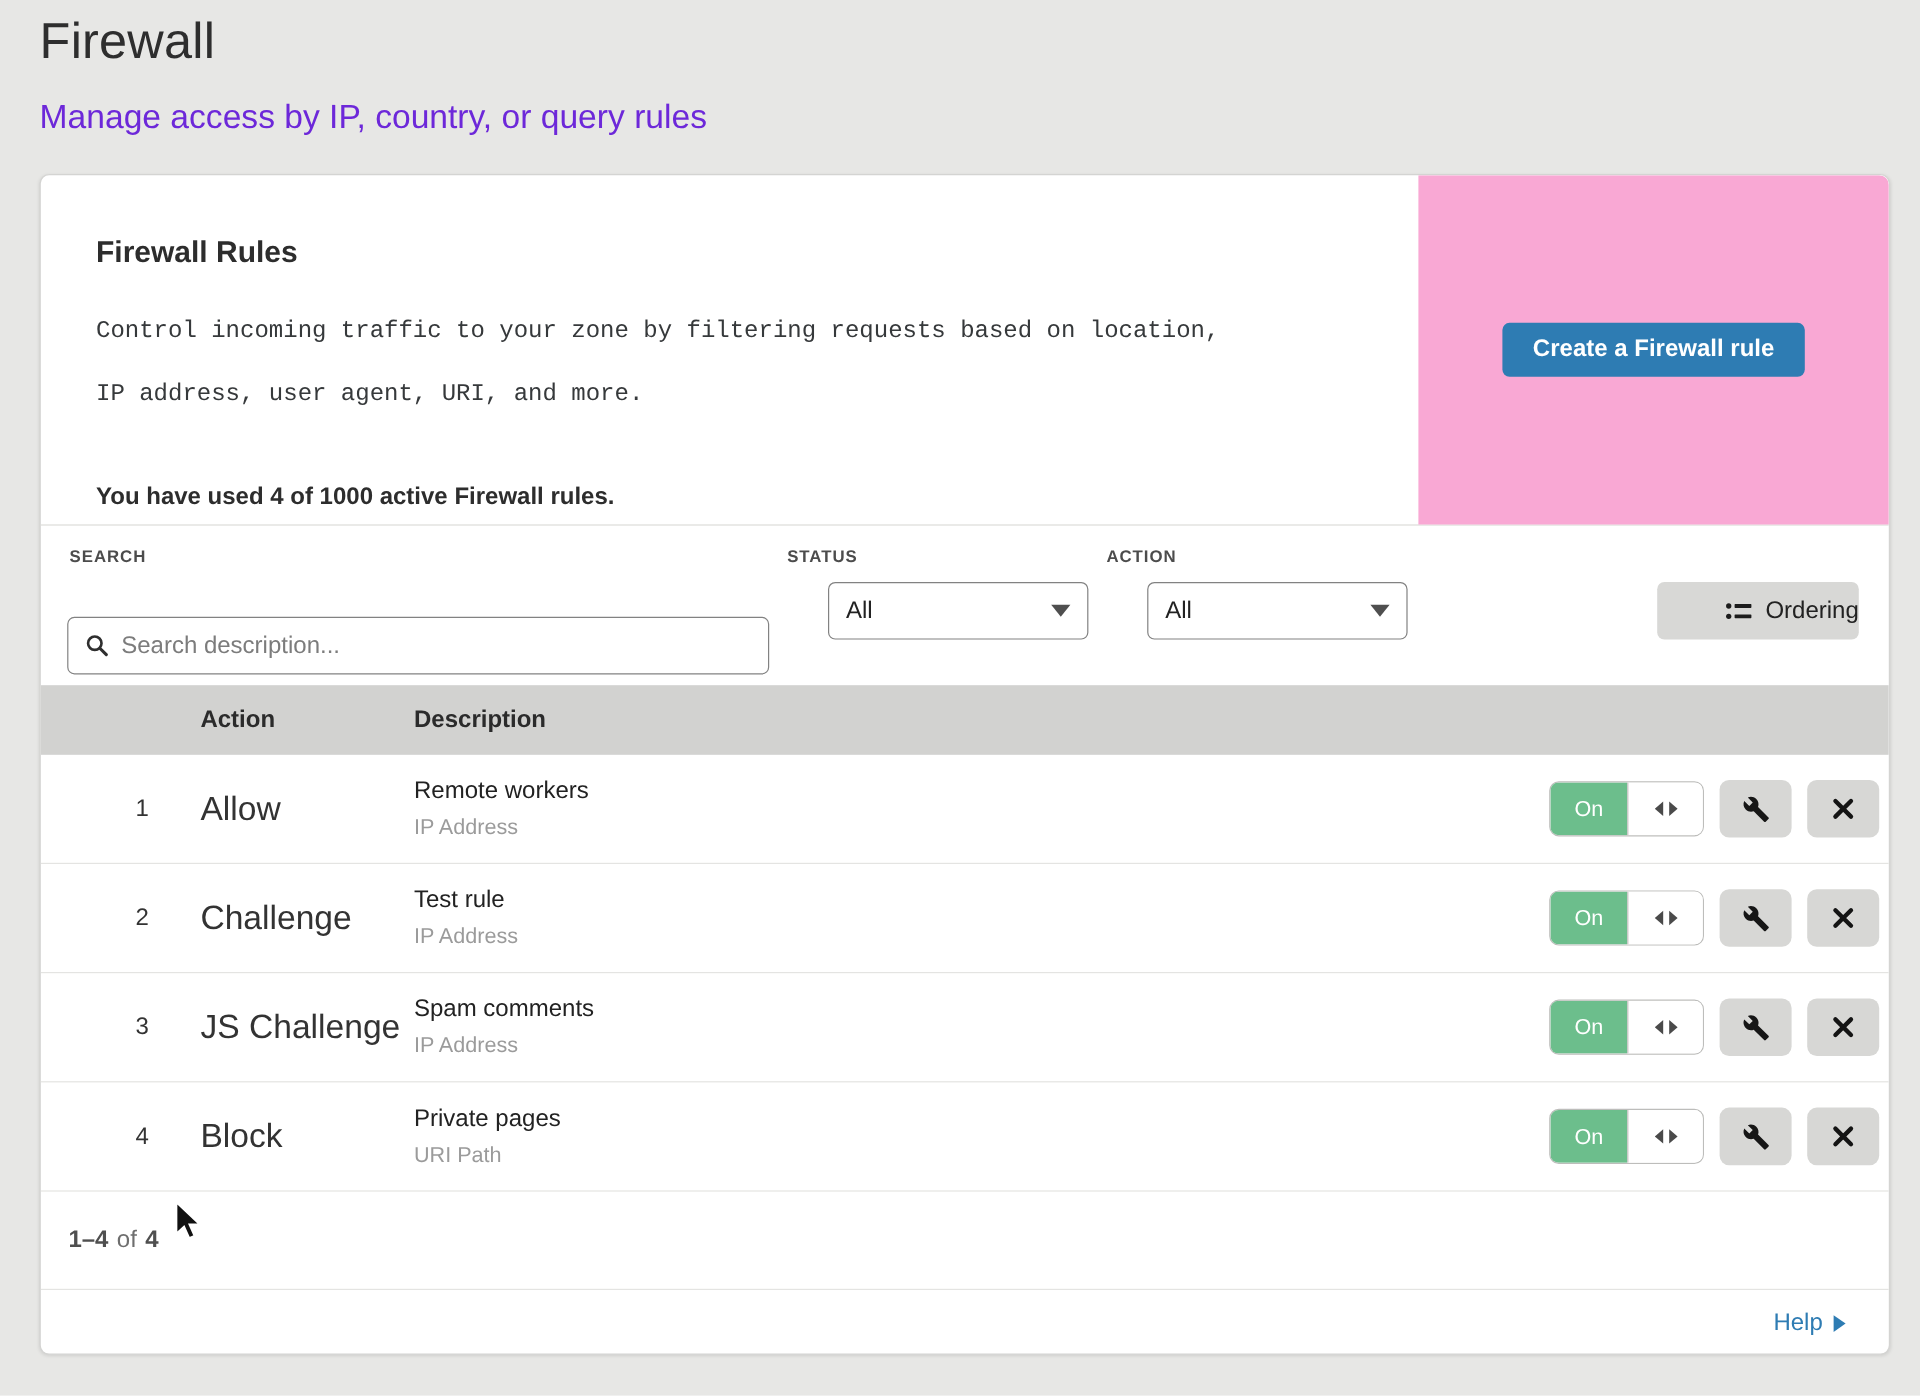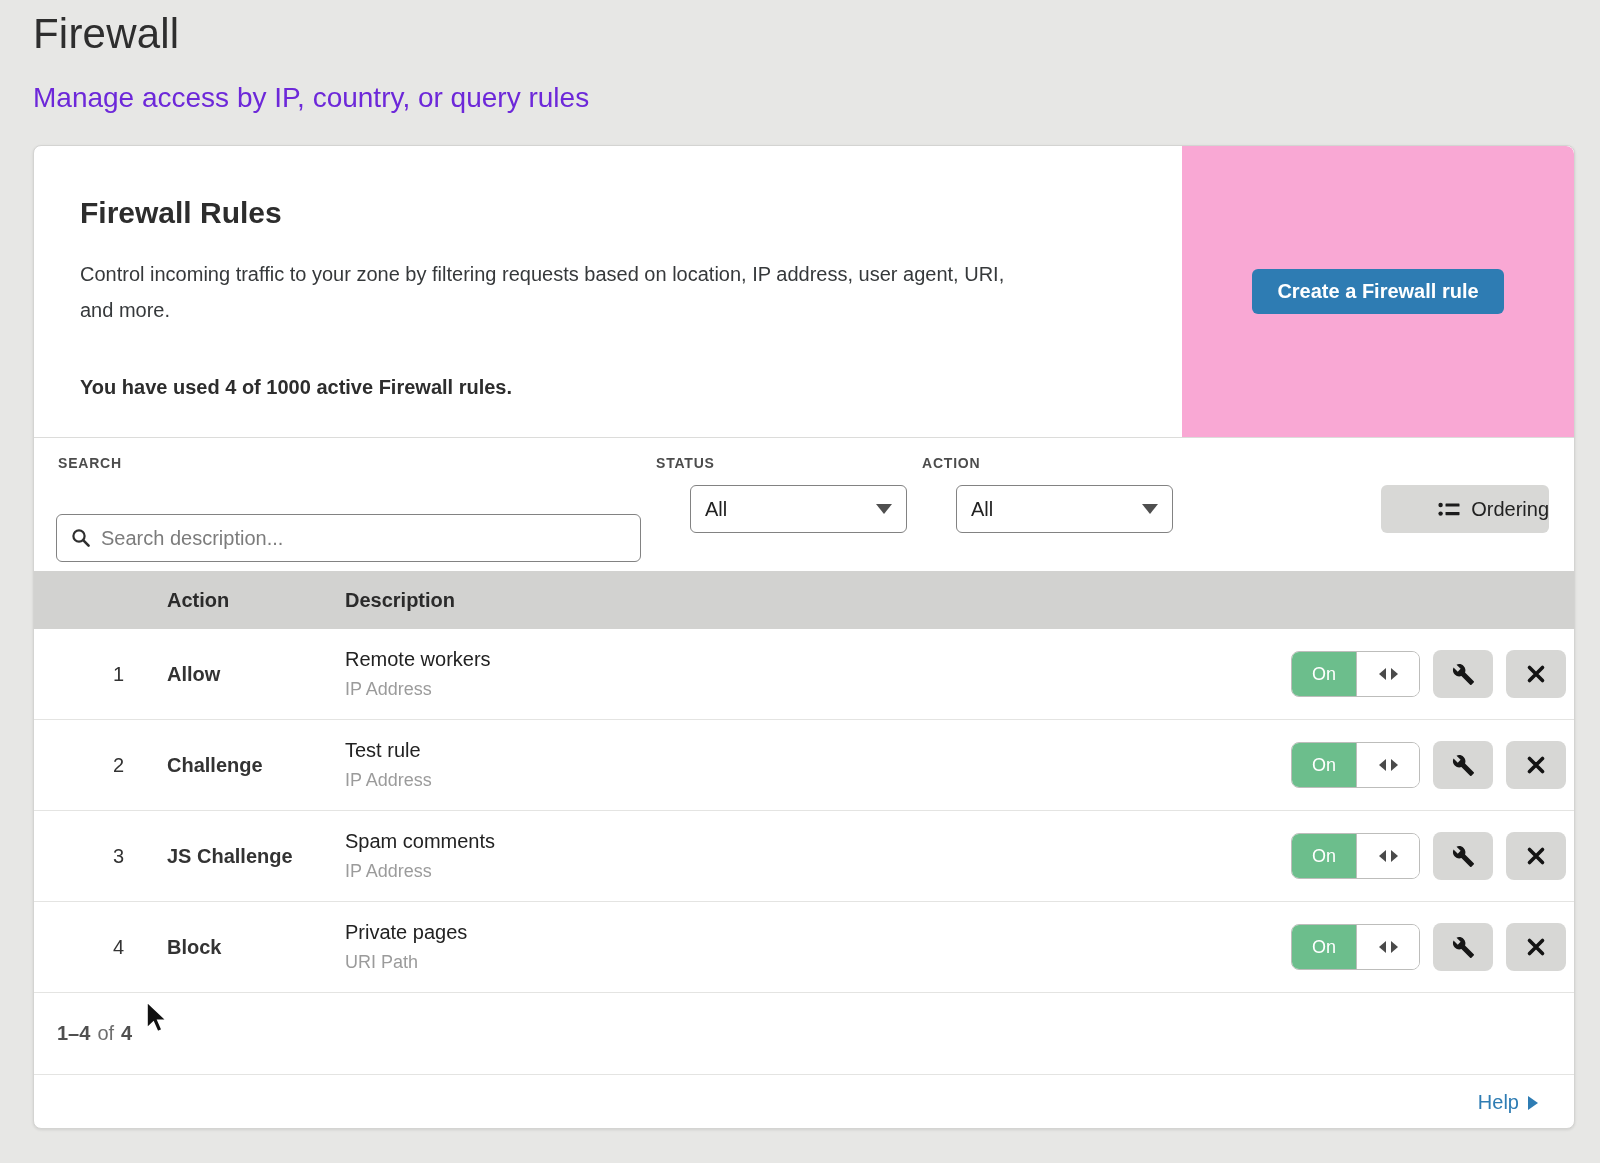--- a/index.html
+++ b/index.html
@@ -22,22 +22,22 @@
     border: 1px solid #d4d4d2;
     border-radius: 8px;
     box-shadow: 0 1px 3px rgba(0,0,0,0.10);
     display: flex; flex-direction: column;
     overflow: hidden;
   }
 
   
   .card-header { display: flex; height: 292px; border-bottom: 1px solid #dcdcda; flex: none; }
   .header-main { flex: 1; padding: 50px 46px 0 46px; }
-  .panel-title { font-size: 30px; font-weight: 700; color: #2d2d2d; margin-bottom: 26px; }
-  .panel-desc { font-size: 20px; line-height: 36px; color: #36393b; max-width: 950px; }
+  .panel-title { font-size: 25px; font-weight: 700; color: #2d2d2d; margin-bottom: 26px; }
+  .panel-desc { font-size: 20px; line-height: 52px; color: #36393b; max-width: 950px; font-family: Liberation Mono, monospace; }
   .panel-usage { margin-top: 48px; font-size: 20px; font-weight: 700; color: #2d2d2d; }
   .header-side {
     width: 392px; background: #f9a8d4;
     border-top-right-radius: 8px;
     display: flex; align-items: center; justify-content: center;
     flex: none;
   }
   .btn-primary {
     background: #2e7cb3; color: #fff;
     font-family: "Liberation Sans", sans-serif;
@@ -89,21 +89,21 @@
   }
   .col-priority { width: 133px; text-align: center; padding-left: 36px; flex: none; }
   .col-action { width: 178px; flex: none; }
   .col-desc { flex: 1; }
   .desc-title { font-size: 20px; color: #222; }
   .desc-sub { font-size: 18px; color: #9b9b9b; margin-top: 8px; }
   .col-controls { display: flex; align-items: center; gap: 13px; padding-right: 8px; flex: none; }
 
   .rule-row { height: 91px; display: flex; align-items: center; border-bottom: 1px solid #e4e4e2; }
   .rule-row .col-priority { font-size: 20px; color: #333; }
-  .rule-row .col-action { font-size: 20px; color: #333; font-weight: bold; }
+  .rule-row .col-action { font-size: 28px; color: #333; }
 
   .toggle {
     display: flex; height: 46px; width: 129px;
     border: 1px solid #bdbdbb; border-radius: 8px;
     overflow: hidden; cursor: pointer; background: #fff;
   }
   .toggle-on {
     width: 64px; background: #6cbe8c; color: #fff;
     display: flex; align-items: center; justify-content: center;
     font-size: 18px; flex: none;

